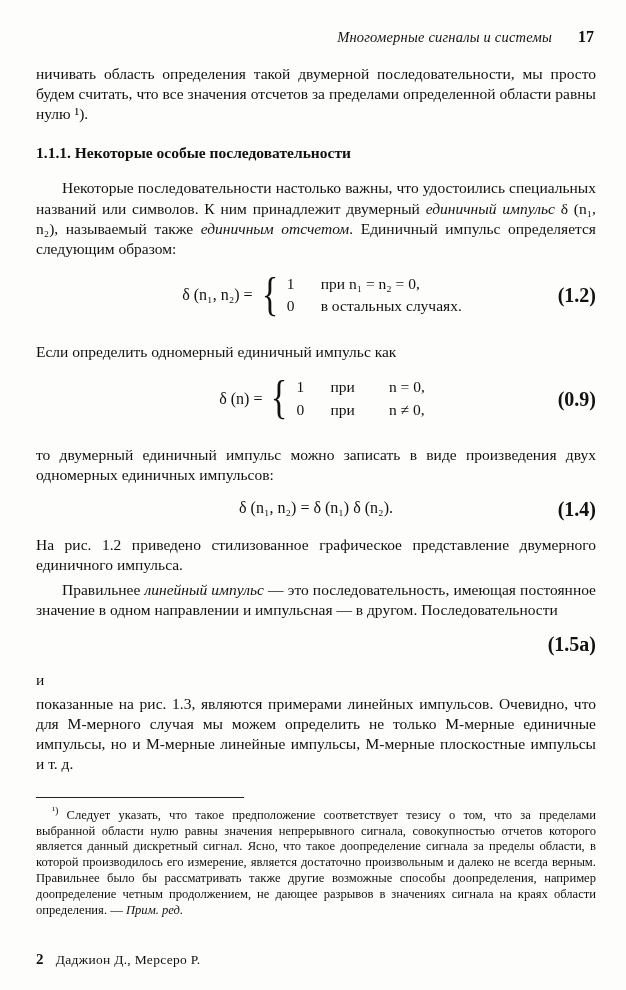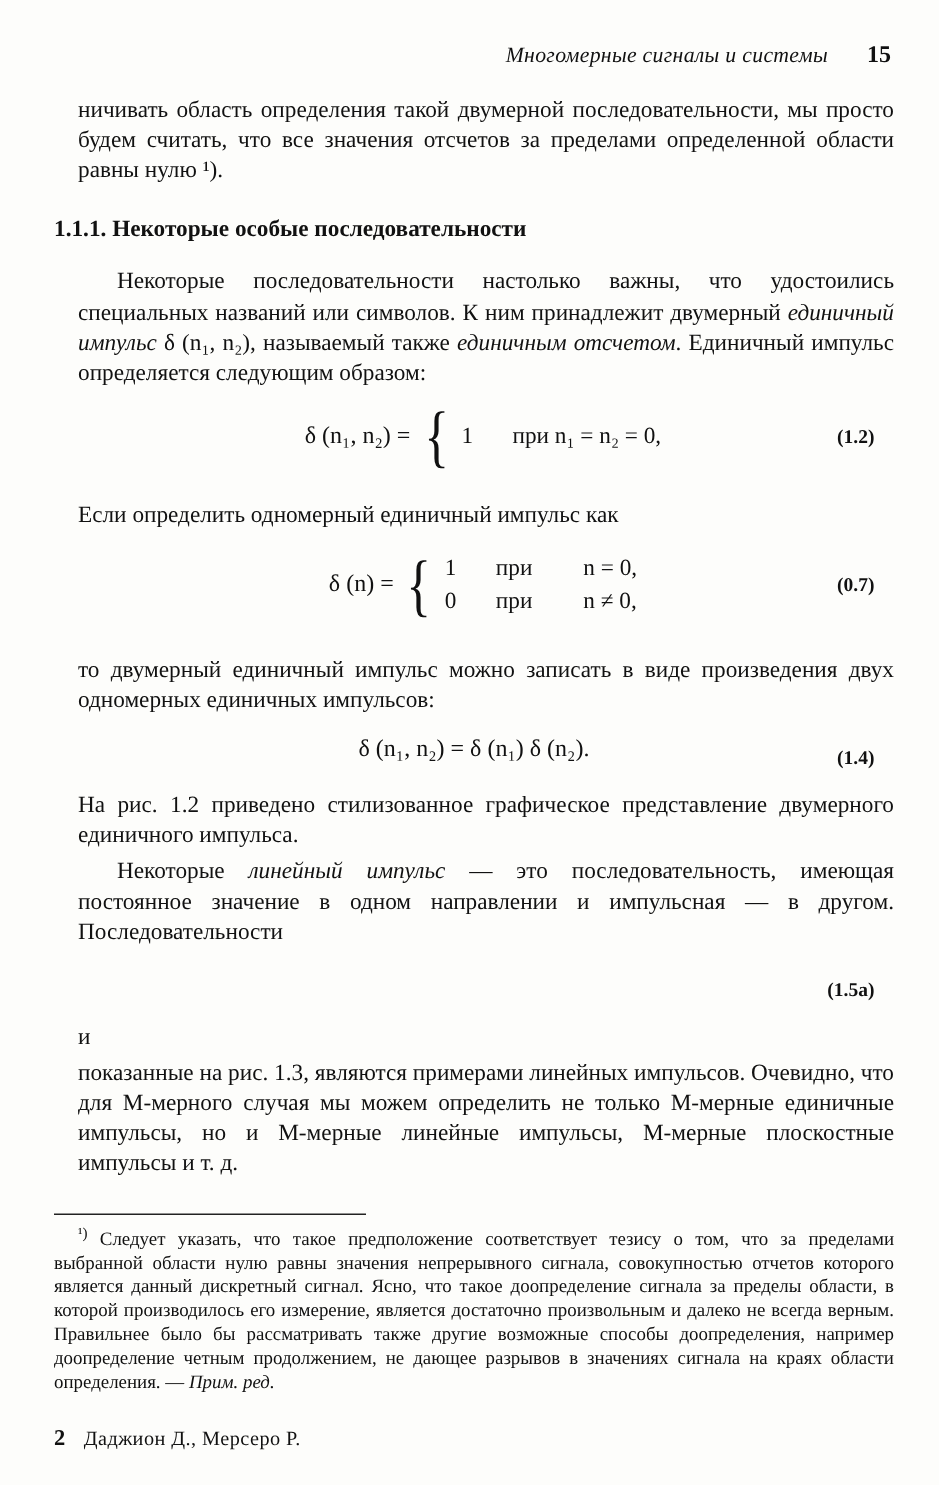--- a/index.html
+++ b/index.html
@@ -44,21 +44,21 @@
   }
   .runhead .pageno {
     font-weight: bold;
     font-size: 16px;
   }
 
   p.body {
     font-size: 15.5px;
     line-height: 1.30;
     text-align: justify;
-    margin: 0 0 4px 16px;
+    margin: 0 0 4px 0;
     hyphens: manual;
   }
   p.indent { text-indent: 26px; }
   p.noindent { text-indent: 0; }
 
   h3.section {
     font-size: 15.5px;
     font-weight: bold;
     margin: 20px 0 16px 0;
     text-indent: 0;
@@ -71,24 +71,24 @@
     position: relative;
     margin: 14px 0 14px 0;
     min-height: 22px;
   }
   .eqbody {
     text-align: center;
     font-size: 16px;
   }
   .eqnum {
     position: absolute;
-    right: 13px;
+    right: 0;
     bottom: 0;
     font-weight: bold;
-    font-size: 13px;
+    font-size: 20px;
   }
   .eqnum.mid {
     top: 50%;
     bottom: auto;
     transform: translateY(-50%);
   }
   i, .it { font-style: italic; }
 
   
   .cases {
@@ -160,36 +160,37 @@
   .smallcaps { }
 </style>
 </head>
 <body>
 
 <div class="page">
   <div class="content">
 
     <div class="runhead">
       <span class="title">Многомерные сигналы и системы</span>
-      <span class="pageno">15</span>
+      <span class="pageno">17</span>
     </div>
 
     <p class="body noindent">ничивать область определения такой двумерной последовательности, мы просто будем считать, что все значения отсчетов за пределами определенной области равны нулю ¹).</p>
 
     <h3 class="section">1.1.1. Некоторые особые последовательности</h3>
 
     <p class="body indent"><span>Некоторые последовательности настолько важны, что удостоились специальных названий или символов. К ним принадлежит двумерный </span><i>единичный импульс</i><span> δ (n₁, n₂), называемый также </span><i>единичным отсчетом</i><span>. Единичный импульс определяется следующим образом:</span></p>
 
     <div class="eqrow">
       <div class="eqbody">
         <span class="cases">
           <span class="lhs">δ (n₁, n₂) =</span>
           <span class="brace">{</span>
           <span class="caselines">
             <span class="row"><span class="num">1</span><span class="gap"></span><span>при  n₁ = n₂ = 0,</span></span><br>
+            <span class="row"><span class="num">0</span><span class="gap"></span><span>в остальных случаях.</span></span>
           </span>
         </span>
       </div>
       <span class="eqnum mid">(1.2)</span>
     </div>
 
     <div class="spacer-sm"></div>
 
     <p class="body noindent">Если определить одномерный единичный импульс как</p>
 
@@ -197,35 +198,35 @@
       <div class="eqbody">
         <span class="cases">
           <span class="lhs">δ (n) =</span>
           <span class="brace">{</span>
           <span class="caselines">
             <span class="row"><span class="num">1</span><span class="gap"></span><span>при</span><span class="gap2"></span><span>n = 0,</span></span><br>
             <span class="row"><span class="num">0</span><span class="gap"></span><span>при</span><span class="gap2"></span><span>n ≠ 0,</span></span>
           </span>
         </span>
       </div>
-      <span class="eqnum mid">(0.7)</span>
+      <span class="eqnum mid">(0.9)</span>
     </div>
 
     <div class="spacer-sm"></div>
 
     <p class="body noindent">то двумерный единичный импульс можно записать в виде произведения двух одномерных единичных импульсов:</p>
 
     <div class="eqrow">
       <div class="eqbody">δ (n₁, n₂) = δ (n₁) δ (n₂).</div>
       <span class="eqnum">(1.4)</span>
     </div>
 
     <p class="body noindent">На рис. 1.2 приведено стилизованное графическое представление двумерного единичного импульса.</p>
 
-    <p class="body indent"><span>Некоторые </span><i>линейный импульс</i><span> — это последовательность, имеющая постоянное значение в одном направлении и импульсная — в другом. Последовательности</span></p>
+    <p class="body indent"><span>Правильнее </span><i>линейный импульс</i><span> — это последовательность, имеющая постоянное значение в одном направлении и импульсная — в другом. Последовательности</span></p>
 
     <div class="eqrow">
       <span class="eqnum">(1.5а)</span>
     </div>
 
     <p class="body noindent">и</p>
 
 
     <p class="body noindent">показанные на рис. 1.3, являются примерами линейных импульсов. Очевидно, что для M-мерного случая мы можем определить не только M-мерные единичные импульсы, но и M-мерные линейные импульсы, M-мерные плоскостные импульсы и т. д.</p>
 

